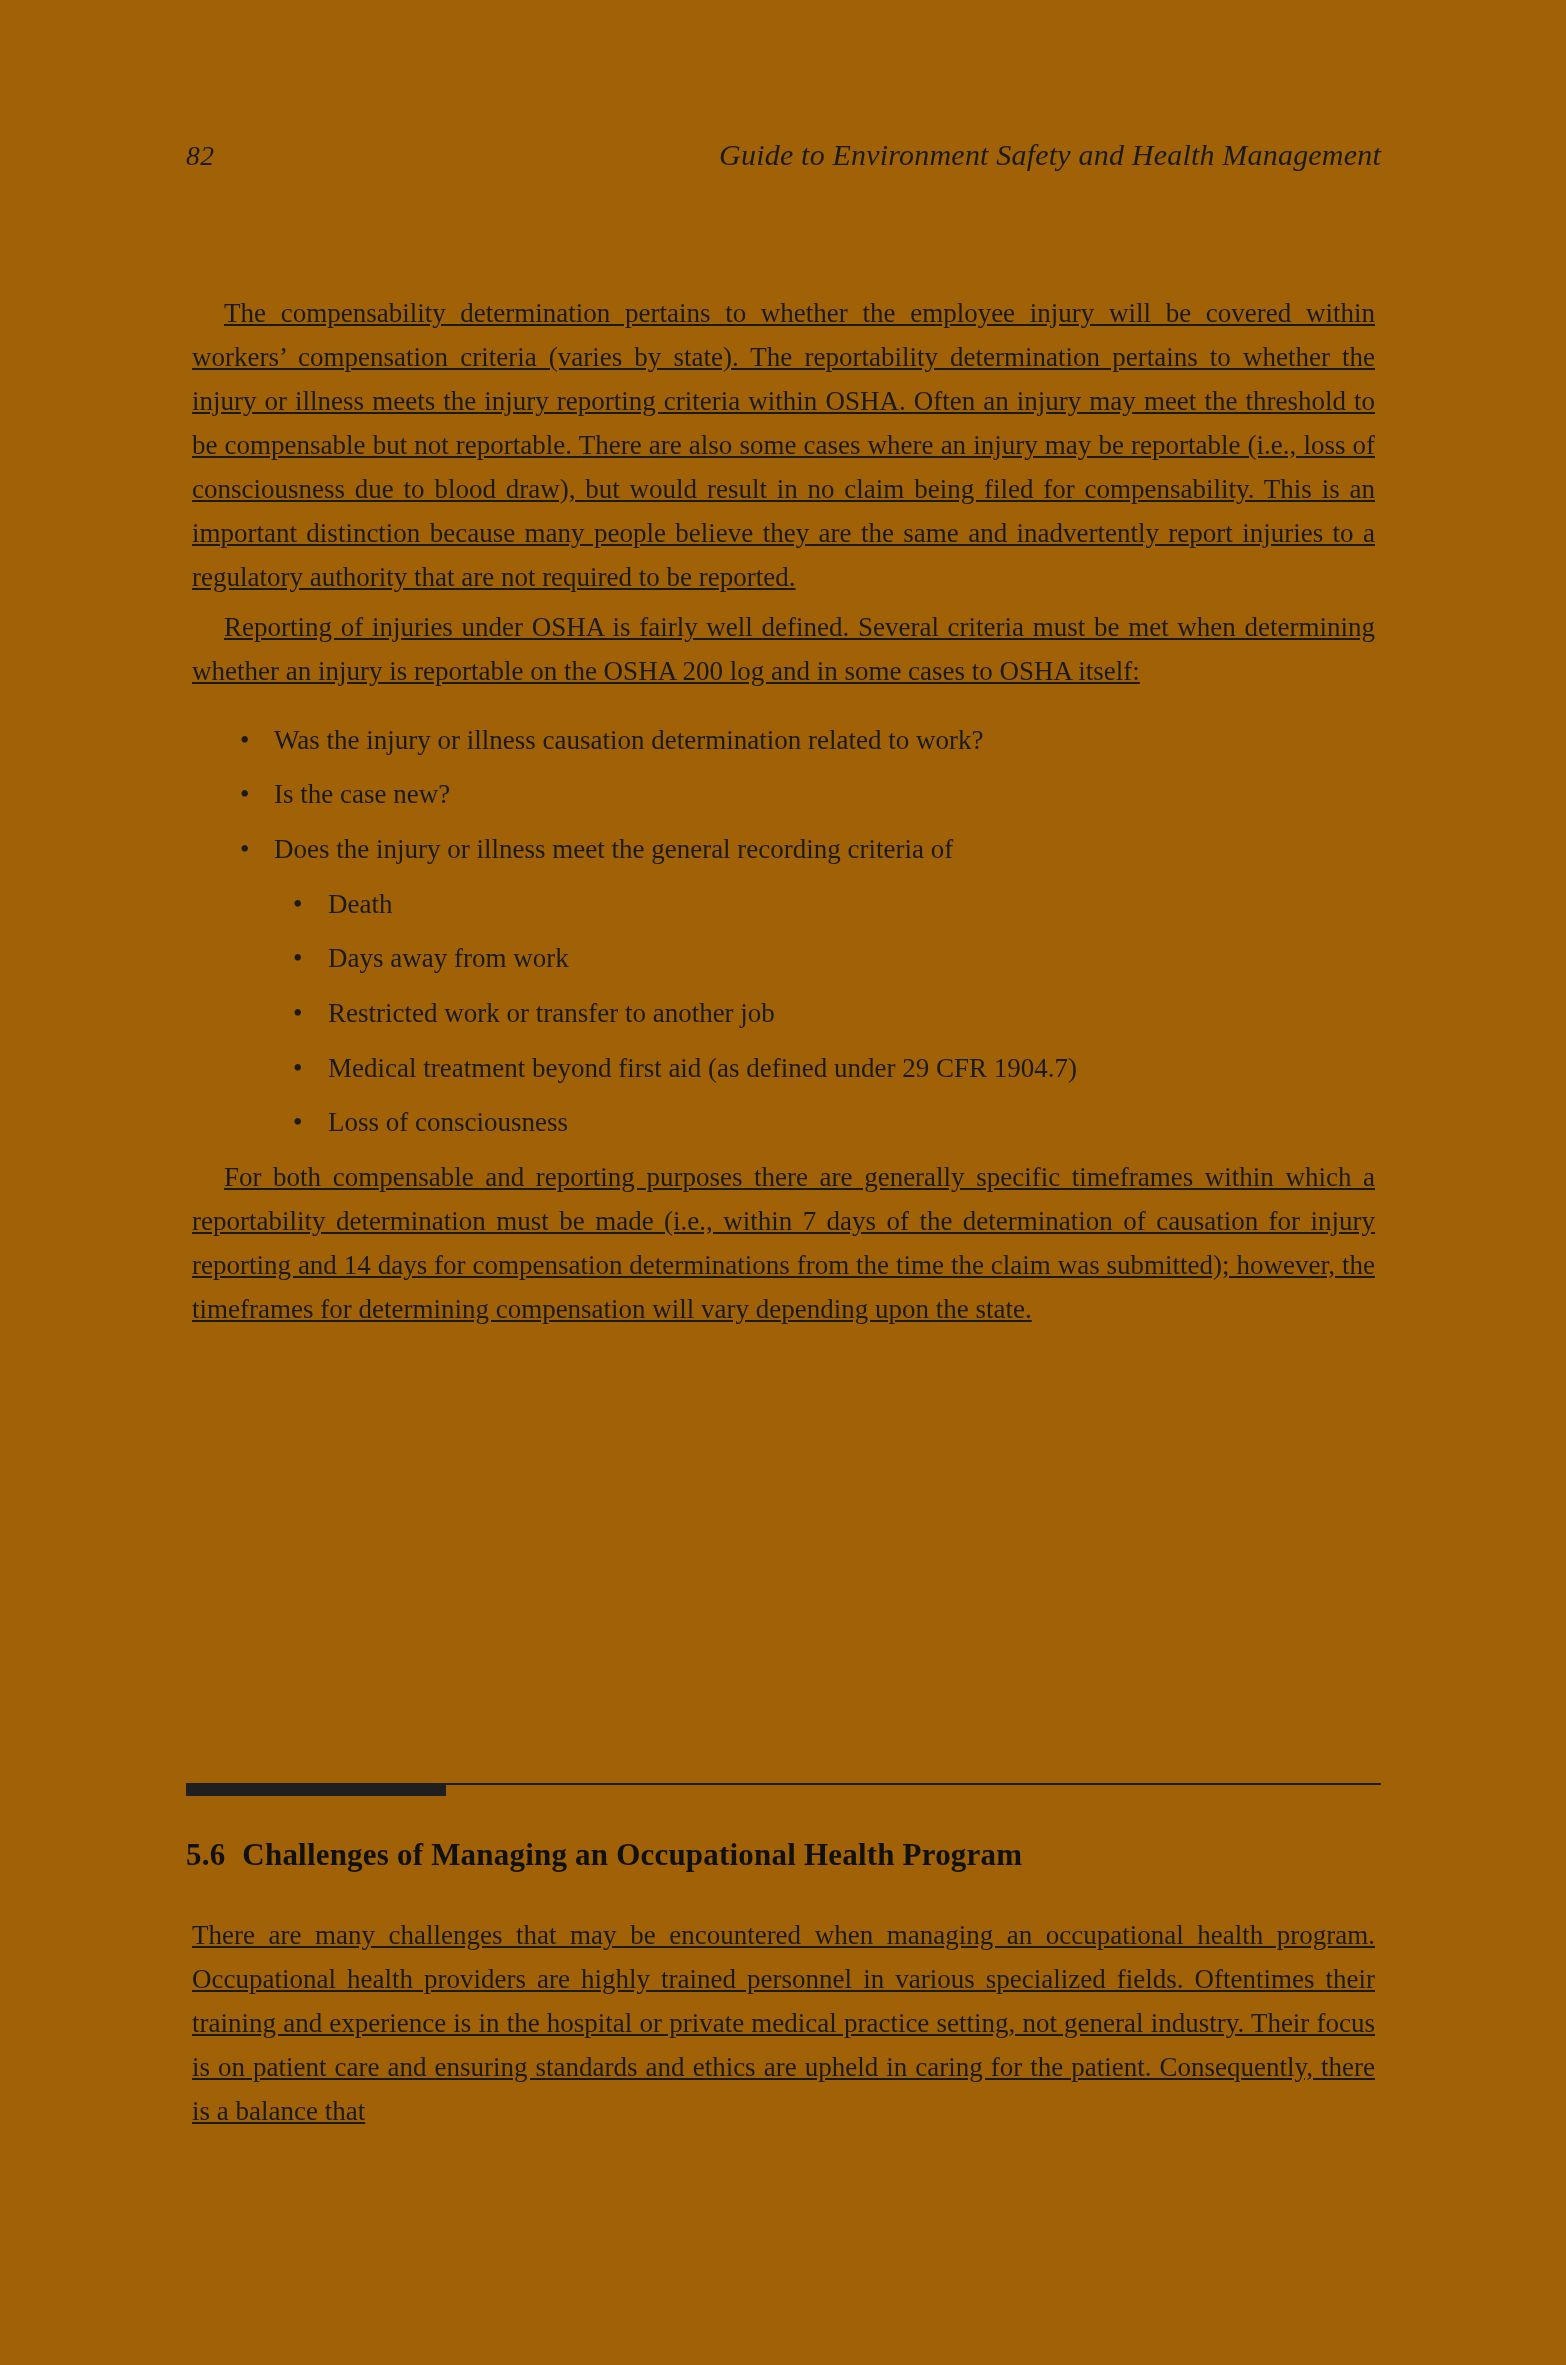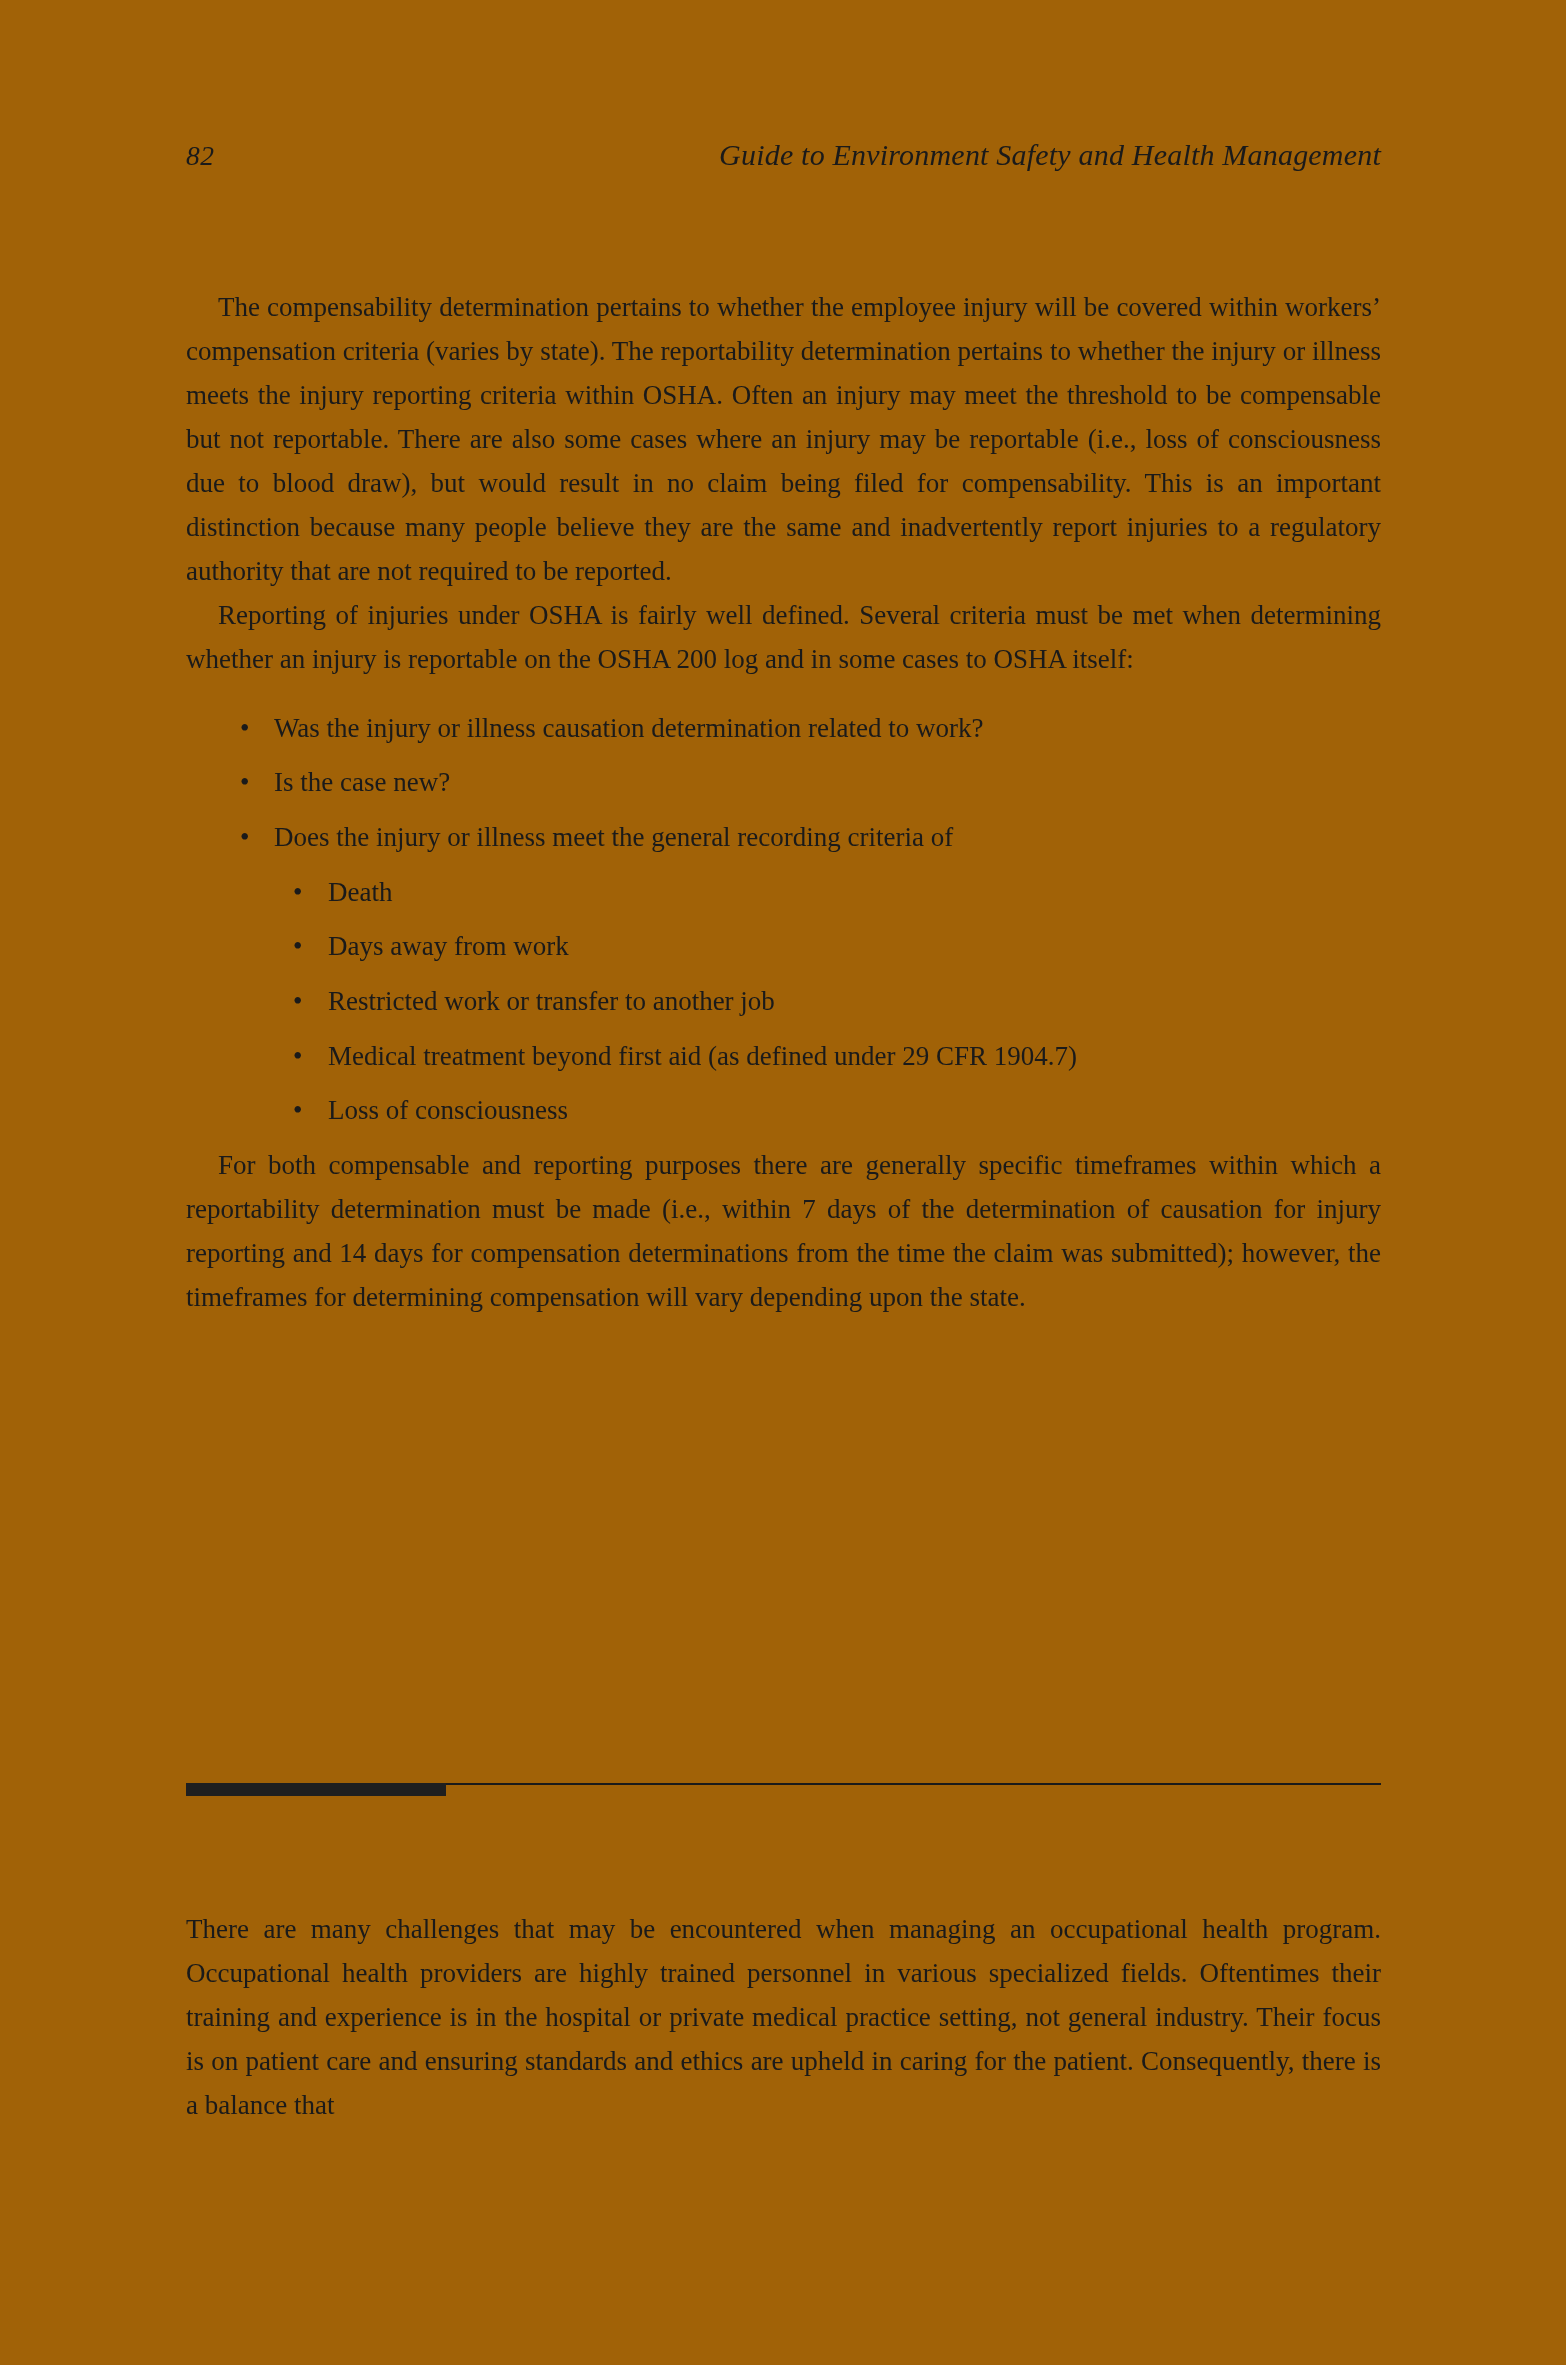--- a/index.html
+++ b/index.html
@@ -52,27 +52,28 @@
 
   
   .content {
     position: absolute;
     left: 186px;
     top: 285px;
     width: 1195px;
   }
 
   p.body-text {
-    margin: 0;
+    margin: 6px;
     font-size: 27px;
     line-height: 44px;
     text-align: justify;
     text-justify: inter-word;
     color: #1a1a1a;
     hyphens: none;
+    text-decoration: underline;
   }
   p.body-text.indent {
     text-indent: 32px;
   }
 
   
   ul.level1 {
     list-style: none;
     margin: 24.5px 0 0 0;
     padding: 0;
@@ -230,19 +231,22 @@
     </ul>
 
     <p class="body-text indent after-list">For both compensable and reporting purposes there are generally specific timeframes within which a reportability determination must be made (i.e., within 7 days of the determination of causation for injury reporting and 14 days for compensation determinations from the time the claim was submitted); however, the timeframes for determining compensation will vary depending upon the state.</p>
   </div>
 
   <div class="divider">
     <div class="hairline"></div>
     <div class="thickbar"></div>
   </div>
 
+  <div class="section-heading">
+    <span class="sec-num">5.6</span><span>Challenges of Managing an Occupational Health Program</span>
+  </div>
 
   <div class="closing">
     <p class="body-text">There are many challenges that may be encountered when managing an occupational health program. Occupational health providers are highly trained personnel in various specialized fields. Oftentimes their training and experience is in the hospital or private medical practice setting, not general industry. Their focus is on patient care and ensuring standards and ethics are upheld in caring for the patient. Consequently, there is a balance that</p>
   </div>
 
 </div>
 
 
 </body></html>

